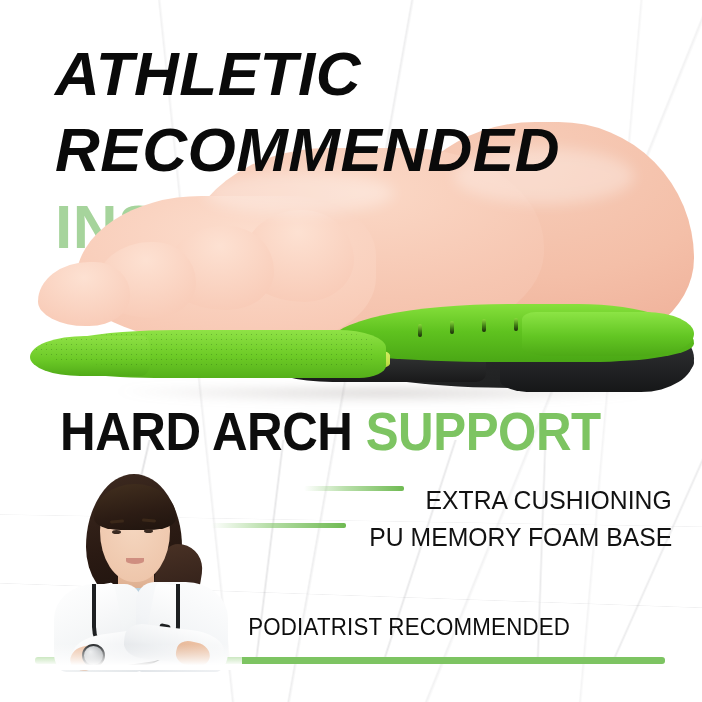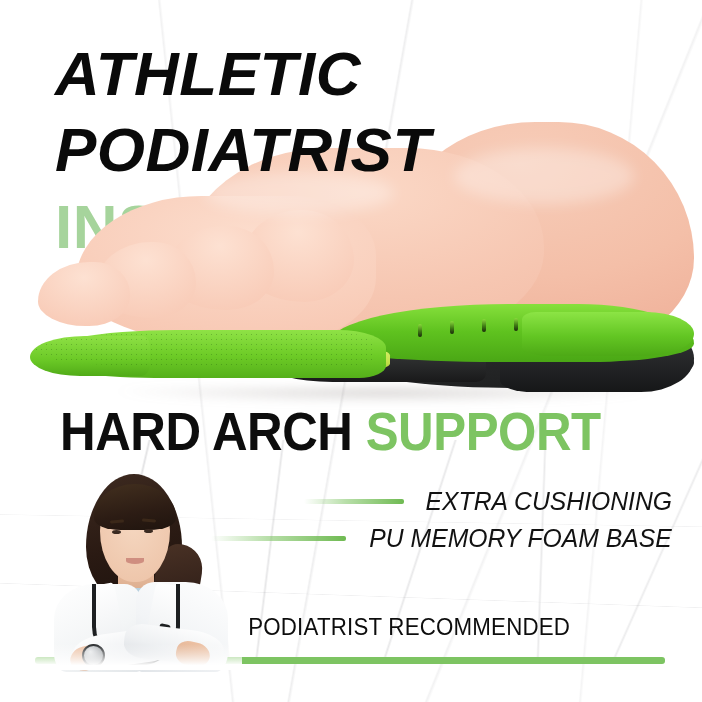--- a/index.html
+++ b/index.html
@@ -273,25 +273,24 @@
   
   .features {
     position: absolute;
     left: 180px;
     top: 486px;
     width: 492px;
     z-index: 6;
   }
   .feature-row {
     display: flex;
-    align-items: center;
+    align-items: flex-start;
     justify-content: flex-end;
     height: 31px;
     margin-bottom: 6px;
-    font-style: italic;
   }
   .feature-rule {
     height: 5px;
     border-radius: 2px;
     margin-right: 14px;
     background: linear-gradient(90deg, rgba(125,196,98,0) 0%, rgba(125,196,98,0.55) 42%, #6fba52 100%);
   }
   .feature-rule.r0 { width: 100px; }
   .feature-rule.r1 { width: 135px; }
   .feature-rule.r2 { width: 118px; }
@@ -543,21 +542,21 @@
 
       <div class="vent" style="left:388px;top:22px;"></div>
       <div class="vent" style="left:420px;top:19px;"></div>
       <div class="vent" style="left:452px;top:17px;"></div>
       <div class="vent" style="left:484px;top:16px;"></div>
     </div>
   </div>
 
   <div class="headline">
     <div class="hl-line hl-dark">ATHLETIC</div>
-    <div class="hl-line hl-dark">PODIATRIST</div>
+    <div class="hl-line hl-dark">RECOMMENDED</div>
   </div>
 
   <div class="subhead">
     <span class="sh-dark">HARD ARCH</span><span>&nbsp;</span><span class="sh-green">SUPPORT</span>
   </div>
 
   <div class="features">
     <div class="feature-row">
       <span class="feature-rule r0"></span>
       <span class="feature-label">EXTRA CUSHIONING</span>

